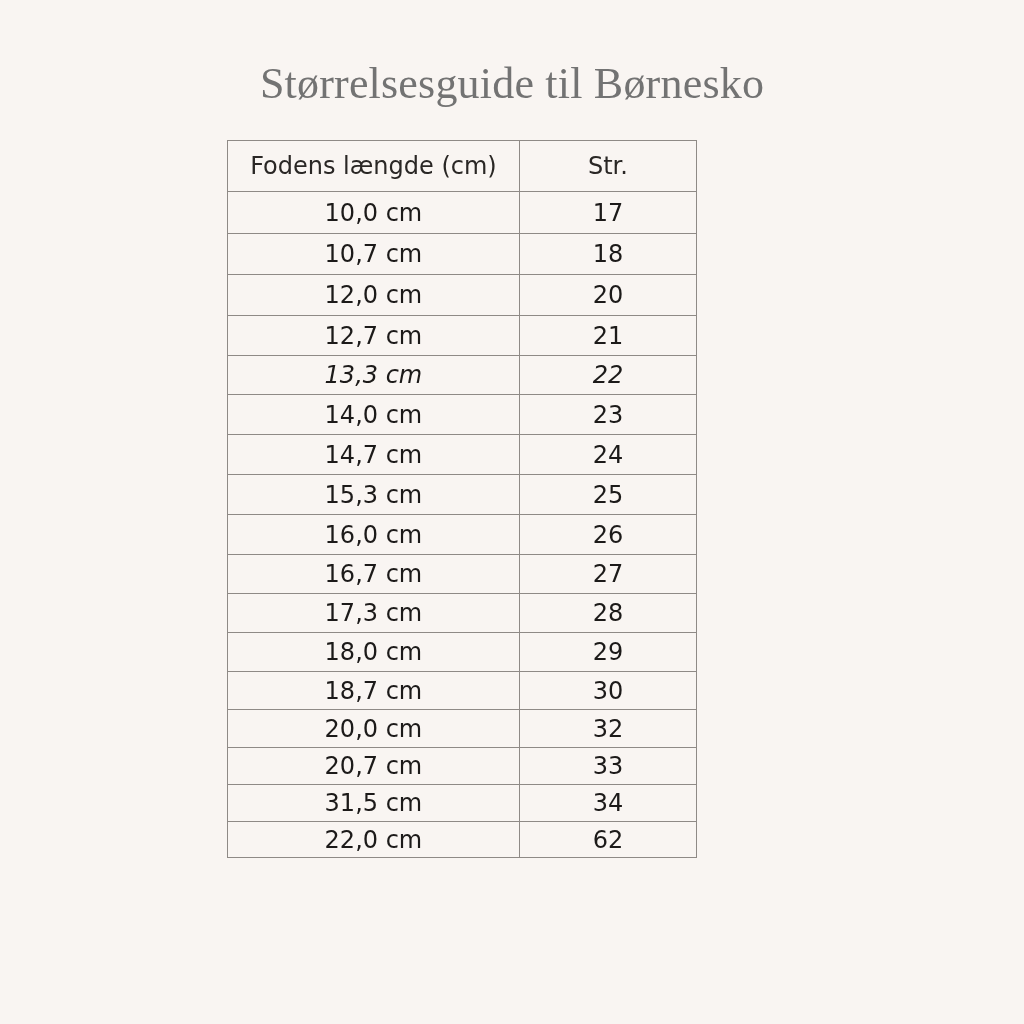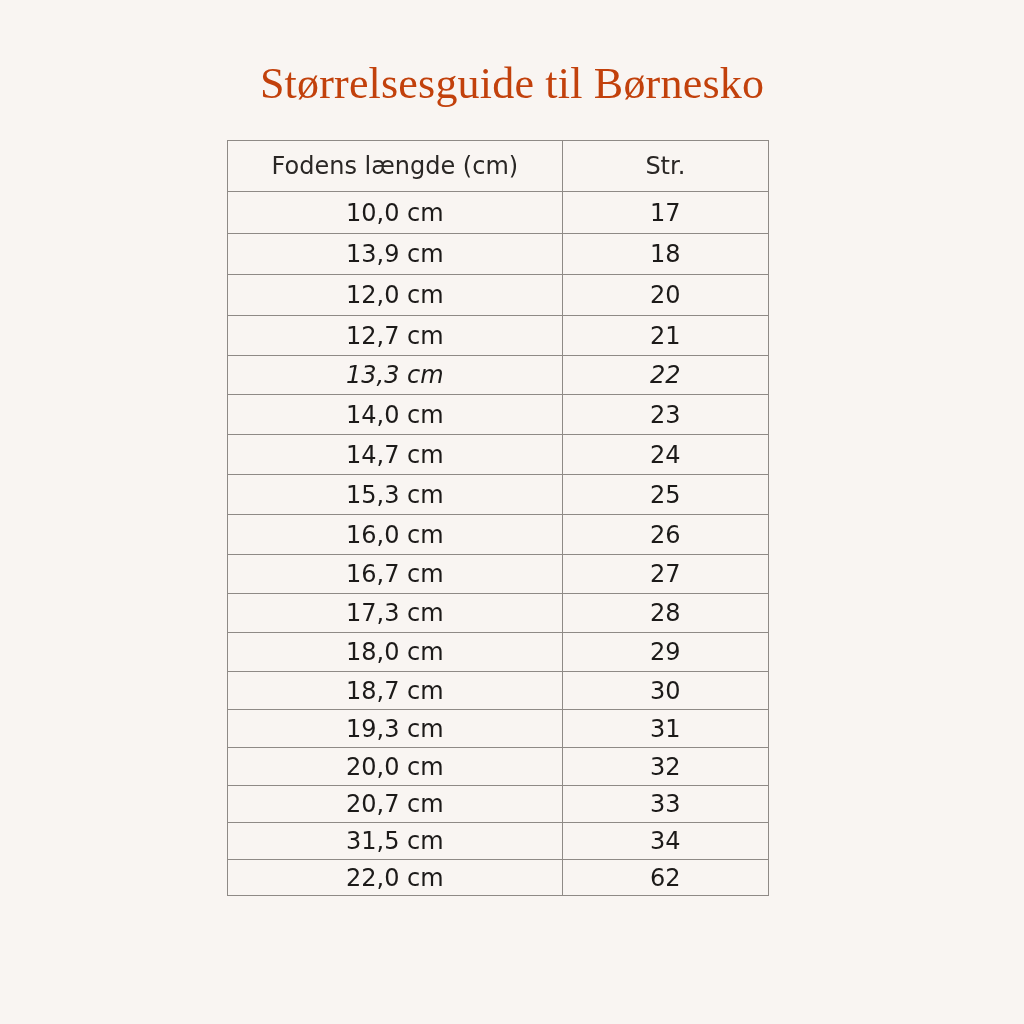--- a/index.html
+++ b/index.html
@@ -9,27 +9,27 @@
     position: relative;
     overflow: hidden;
   }
   .title {
     position: absolute;
     left: 0; width: 1024px;
     top: 58px;
     text-align: center;
     font-family: "Liberation Serif", "DejaVu Serif", serif;
     font-size: 44px;
-    color: #c2410c;
+    color: #737373;
     letter-spacing: 0.2px;
   }
   table.guide {
     position: absolute;
     left: 227px; top: 140px;
-    width: 542px;
+    width: 470px;
     border-collapse: collapse;
     font-family: "DejaVu Sans", "Liberation Sans", sans-serif;
     color: #1c1a19;
     border: 1.5px solid #5e5a57;
   }
   table.guide th, table.guide td {
     border: 1px solid #8f8a86;
     text-align: center;
     padding: 0;
     font-weight: normal;
@@ -56,21 +56,21 @@
       <th class="c1">Fodens længde (cm)</th>
       <th class="c2">Str.</th>
     </tr>
   </thead>
   <tbody id="rows">
       <tr style="height: 42px;">
         <td class="c1">10,0 cm</td>
         <td class="c2">17</td>
       </tr>
       <tr style="height: 41px;">
-        <td class="c1">13,9 cm</td>
+        <td class="c1">10,7 cm</td>
         <td class="c2">18</td>
       </tr>
       <tr style="height: 41px;">
         <td class="c1">12,0 cm</td>
         <td class="c2">20</td>
       </tr>
       <tr style="height: 40px;">
         <td class="c1">12,7 cm</td>
         <td class="c2">21</td>
       </tr>
@@ -104,24 +104,20 @@
       </tr>
       <tr style="height: 39px;">
         <td class="c1">18,0 cm</td>
         <td class="c2">29</td>
       </tr>
       <tr style="height: 38px;">
         <td class="c1">18,7 cm</td>
         <td class="c2">30</td>
       </tr>
       <tr style="height: 38px;">
-        <td class="c1">19,3 cm</td>
-        <td class="c2">31</td>
-      </tr>
-      <tr style="height: 38px;">
         <td class="c1">20,0 cm</td>
         <td class="c2">32</td>
       </tr>
       <tr style="height: 37px;">
         <td class="c1">20,7 cm</td>
         <td class="c2">33</td>
       </tr>
       <tr style="height: 37px;">
         <td class="c1">31,5 cm</td>
         <td class="c2">34</td>

